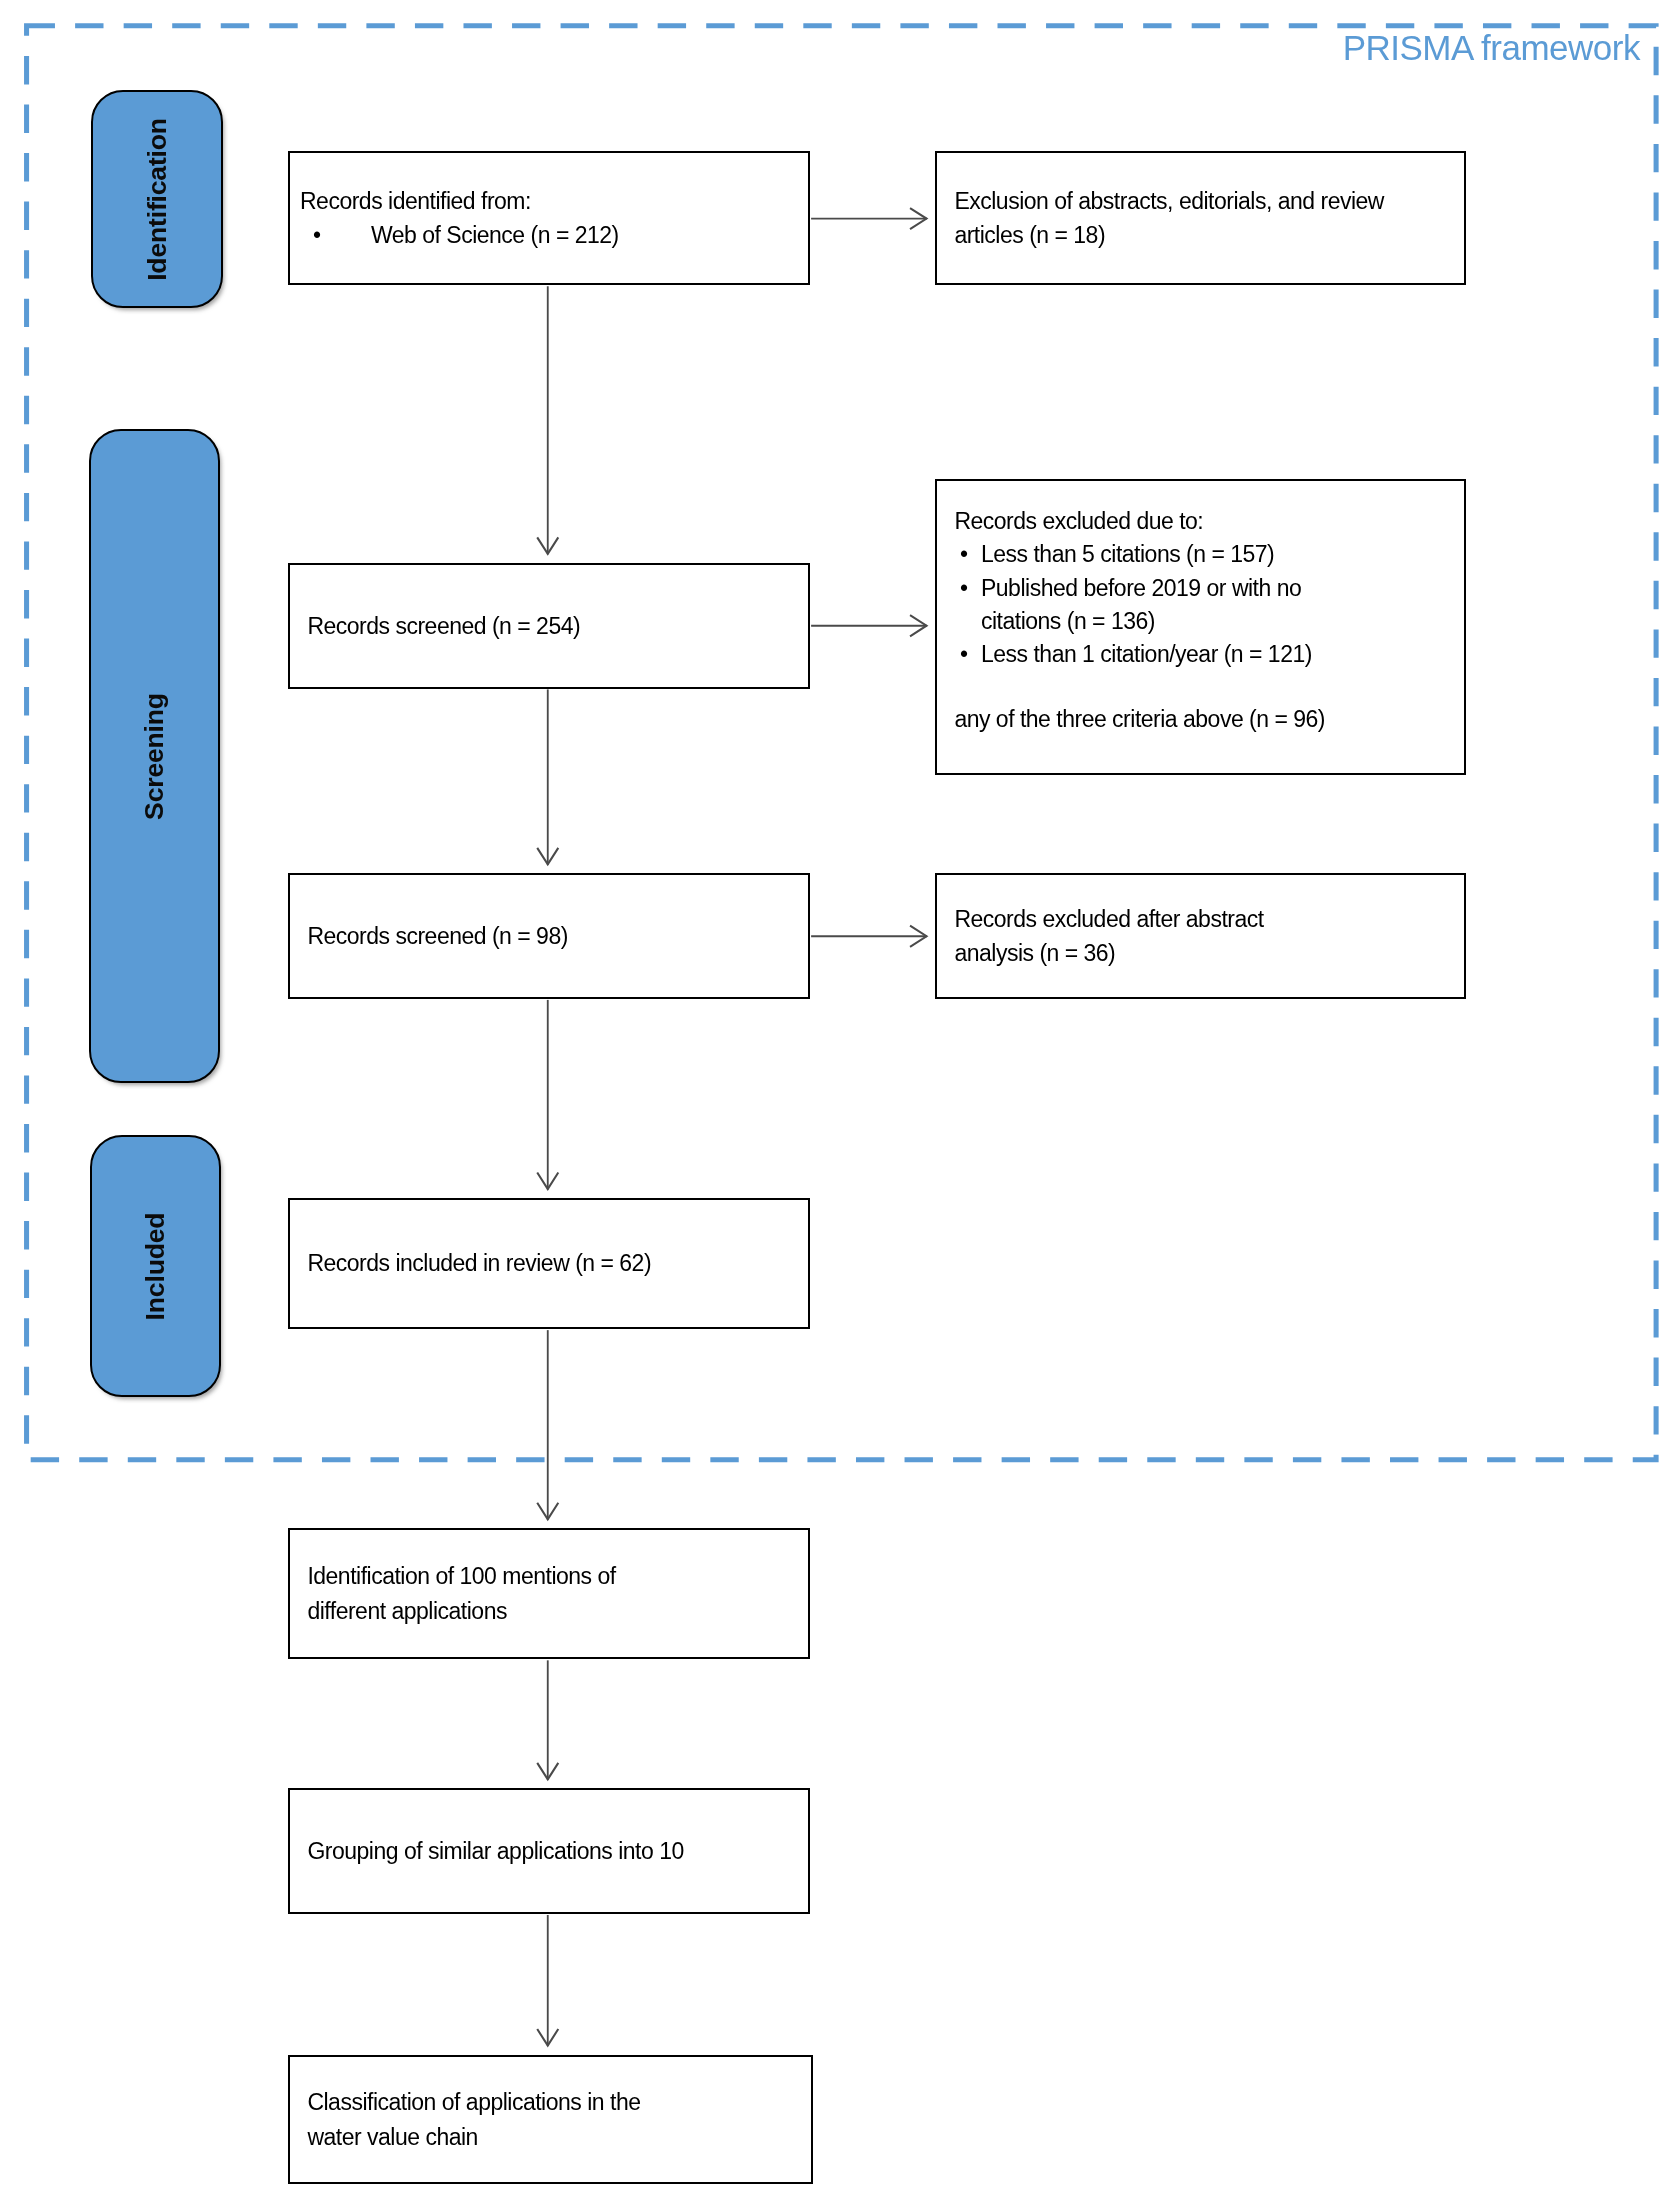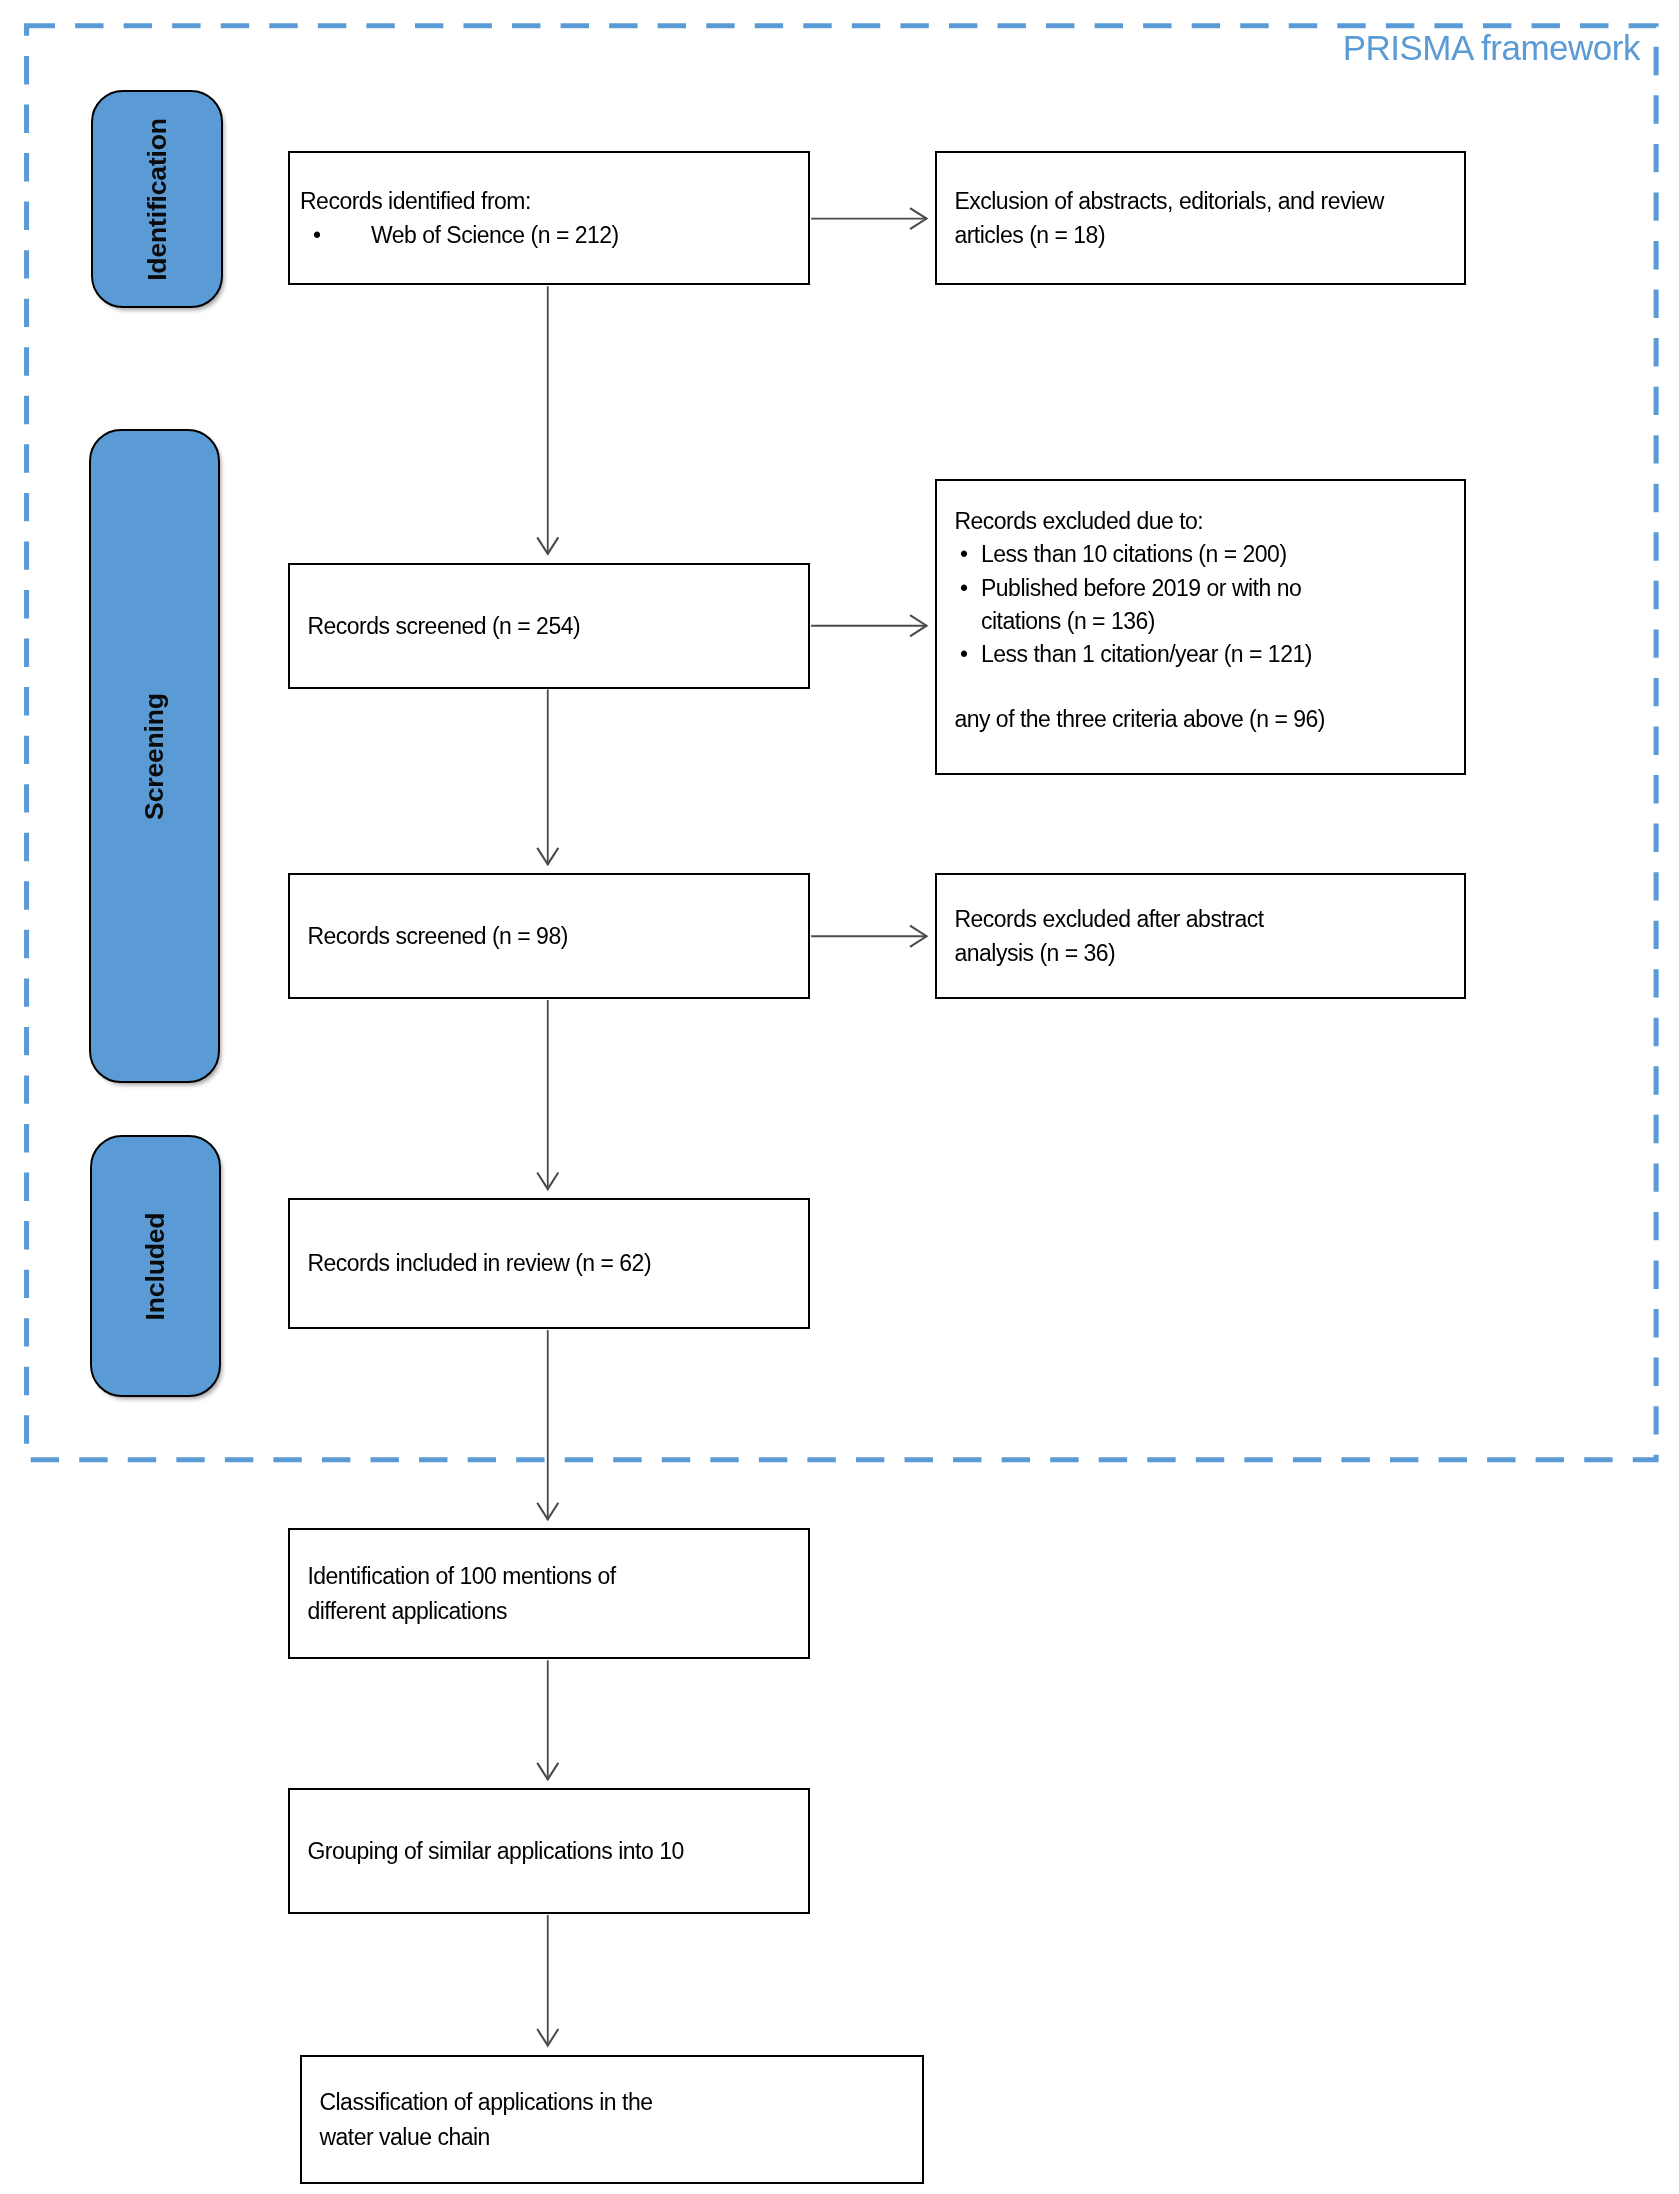--- a/index.html
+++ b/index.html
@@ -122,21 +122,21 @@
 
   <div class="fbox" style="left:288px;top:563px;width:522px;height:126px;">
     <span class="line">Records screened (n = 254)</span>
   </div>
 
   <div class="fbox top-align" style="left:935px;top:479px;width:531px;height:296px;line-height:1.45;">
     <span class="line">Records excluded due to:</span>
     <span class="bullet-row rb2-bullet">
       <span class="bullet-glyph">•</span>
       <span>
-        <span class="line">Less than 10 citations (n = 200)</span>
+        <span class="line">Less than 5 citations (n = 157)</span>
       </span>
     </span>
     <span class="bullet-row rb2-bullet">
       <span class="bullet-glyph">•</span>
       <span>
         <span class="line">Published before 2019 or with no</span>
         <span class="line">citations (n = 136)</span>
       </span>
     </span>
     <span class="bullet-row rb2-bullet">
@@ -165,19 +165,19 @@
 
   <div class="fbox" style="left:288px;top:1528px;width:522px;height:131px;">
     <span class="line">Identification of 100 mentions of</span>
     <span class="line">different applications</span>
   </div>
 
   <div class="fbox" style="left:288px;top:1788px;width:522px;height:126px;">
     <span class="line">Grouping of similar applications into 10</span>
   </div>
 
-  <div class="fbox" style="left:288px;top:2055px;width:624px;height:129px;margin-left:12px;">
+  <div class="fbox" style="left:288px;top:2055px;width:525px;height:129px;">
     <span class="line">Classification of applications in the</span>
     <span class="line">water value chain</span>
   </div>
 
 </div>
 
 
 </body></html>

